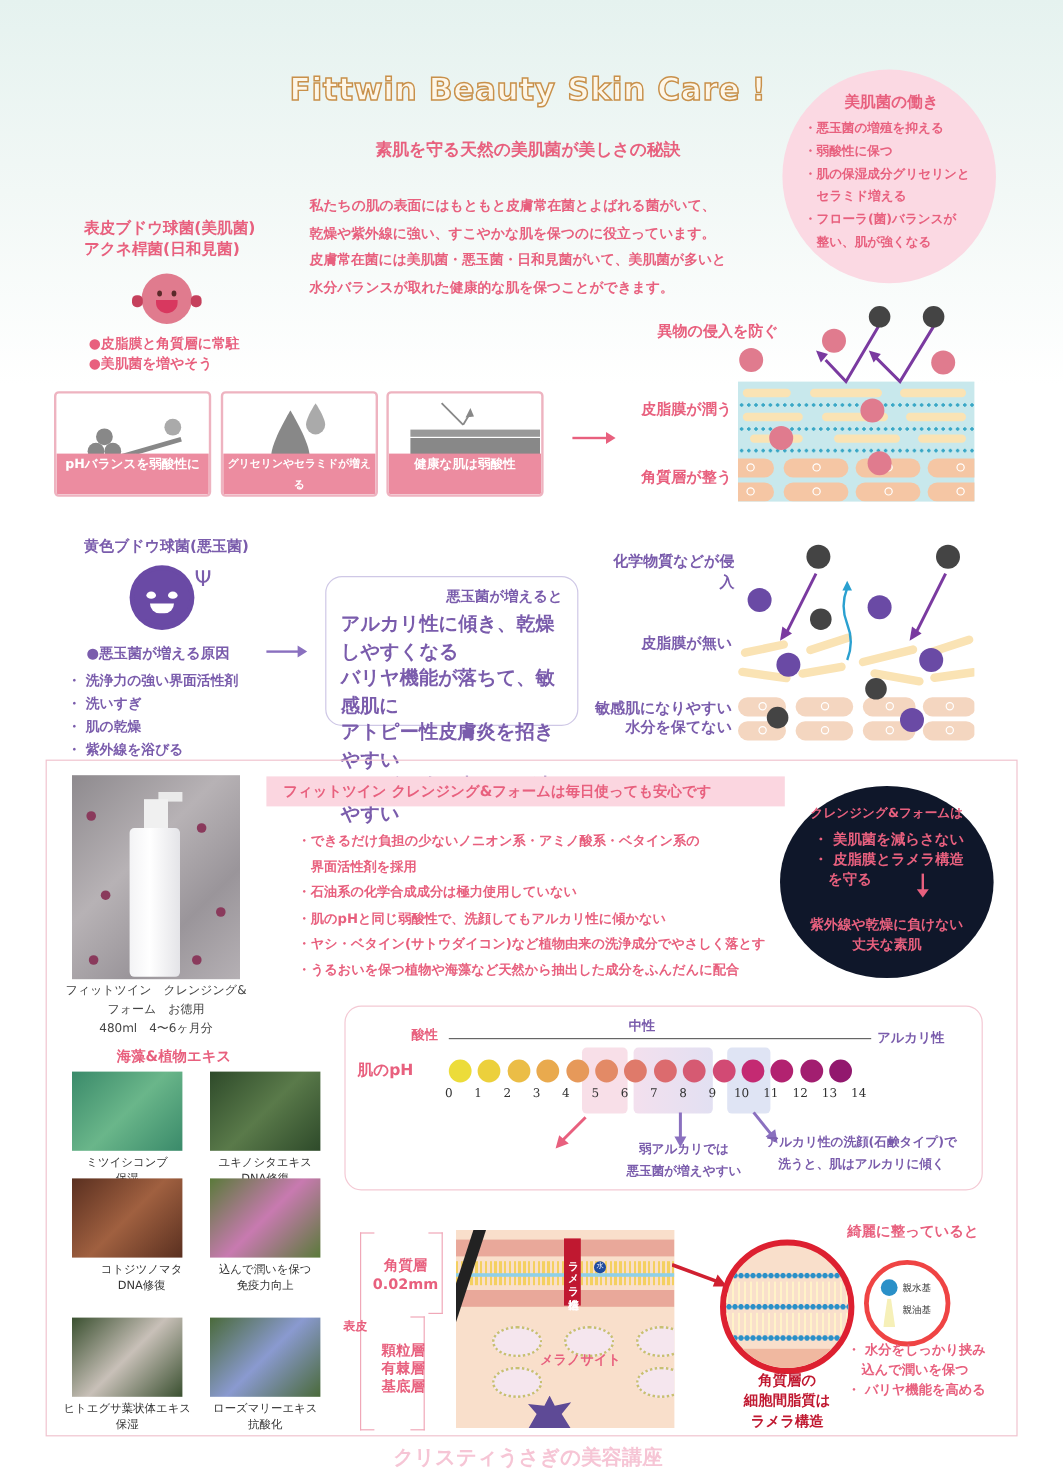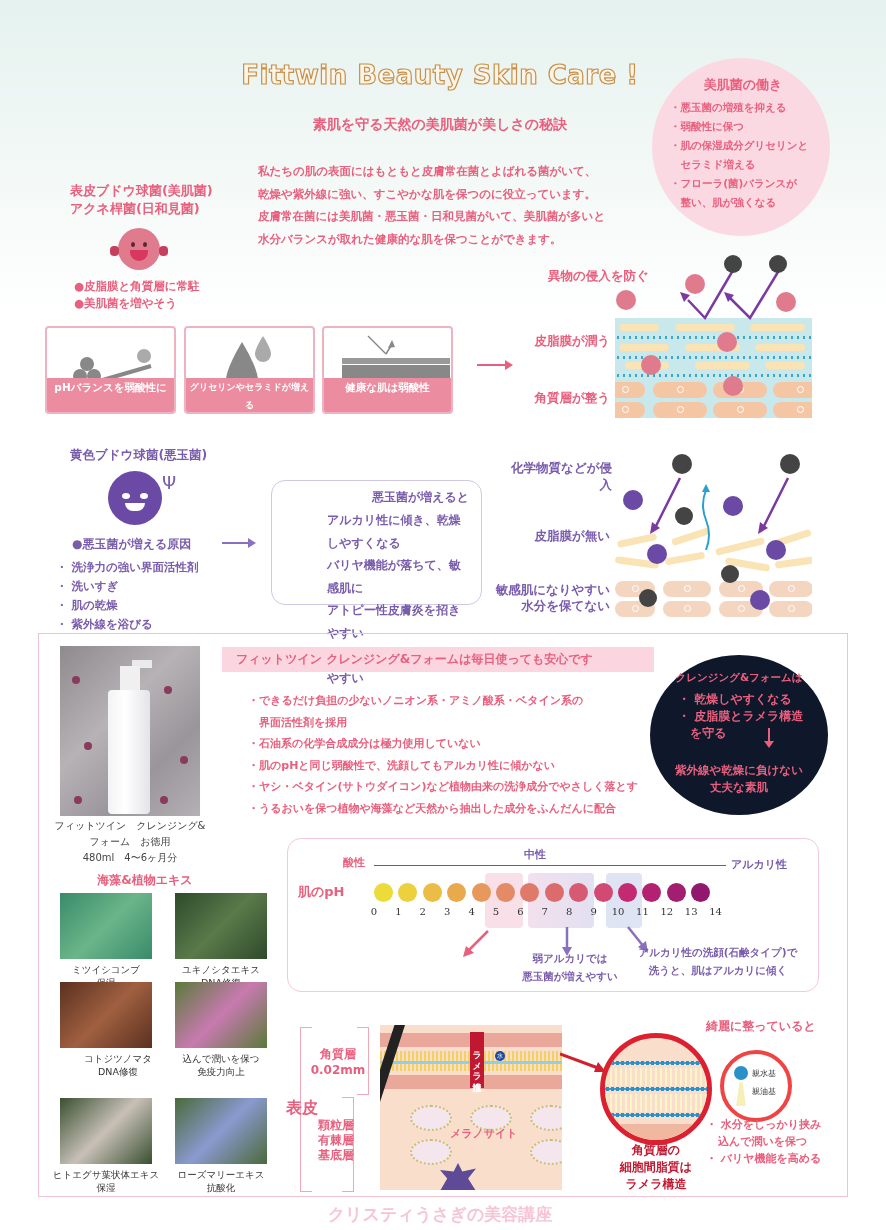--- a/index.html
+++ b/index.html
@@ -72,21 +72,21 @@
   }
   .bad-cause-title { left: 72px; top: 536px; font-size: 12px; font-weight: bold; }
   .bad-list { left: 56px; top: 558px; font-size: 11.5px; font-weight: bold; line-height: 19px; }
   .arrow-right-purple { left: 222px; top: 542px; width: 28px; height: 2px; background: #8a70bf; }
   .arrow-right-purple::after { content: ""; position: absolute; right: -6px; top: -4px; border-left: 8px solid #8a70bf; border-top: 5px solid transparent; border-bottom: 5px solid transparent; }
   .badbox {
     left: 271px; top: 480px; width: 211px; height: 125px; border: 1.5px solid #cfc8e6; border-radius: 14px;
     padding: 8px 12px; background: #fff;
   }
   .badbox .bt { text-align: right; font-size: 12px; font-weight: bold; margin-bottom: 3px; }
-  .badbox .bi { font-size: 12px; font-weight: bold; line-height: 22.5px; margin-left: 43px; }
+  .badbox .bi { font-size: 16px; font-weight: bold; line-height: 22.5px; }
 
   .skin2 { left: 615px; top: 515px; width: 197px; height: 105px; overflow: hidden; }
 
   
   .frame2 { left: 38px; top: 633px; width: 810px; height: 564px; border: 1.5px solid #f1c3cf; }
   .bottle { left: 60px; top: 646px; width: 140px; height: 170px; background: linear-gradient(135deg, #8e8a8e, #b7b2b5 40%, #9a959a 70%, #b5b0b4); }
   .bottle .body { position: absolute; left: 48px; top: 44px; width: 42px; height: 124px; background: linear-gradient(to right, #f3f3f5, #ffffff 40%, #e4e4e8); border-radius: 4px; }
   .bottle .neck { position: absolute; left: 60px; top: 20px; width: 20px; height: 26px; background: #f0f0f0; }
   .bottle .pump { position: absolute; left: 72px; top: 14px; width: 20px; height: 8px; background: #eaeaea; }
   .bottle .flower { position: absolute; width: 8px; height: 8px; border-radius: 50%; background: #8a3a5c; }
@@ -346,21 +346,21 @@
   <div>・できるだけ負担の少ないノニオン系・アミノ酸系・ベタイン系の</div>
   <div>　界面活性剤を採用</div>
   <div>・石油系の化学合成成分は極力使用していない</div>
   <div>・肌のpHと同じ弱酸性で、洗顔してもアルカリ性に傾かない</div>
   <div>・ヤシ・ベタイン(サトウダイコン)など植物由来の洗浄成分でやさしく落とす</div>
   <div>・うるおいを保つ植物や海藻など天然から抽出した成分をふんだんに配合</div>
 </div>
 <div class="abs circle2 pink">
   <div class="t">クレンジング&amp;フォームは</div>
   <div style="height:6px"></div>
-  <div class="li">・ 乾燥しやすくなる</div>
+  <div class="li">・ 美肌菌を減らさない</div>
   <div class="li">・ 皮脂膜とラメラ構造</div>
   <div class="li">　を守る</div>
   <div class="down-arrow"></div>
   <div class="res">紫外線や乾燥に負けない</div>
   <div class="res">丈夫な素肌</div>
 </div>
 
 <div class="abs phbox">
   <div class="ph-hl" style="left:197px;width:38px;background:#f8dfe8;"></div>
   <div class="ph-hl" style="left:240px;width:66px;background:linear-gradient(to right,#f3e0ee,#e2e0f2);"></div>
@@ -451,21 +451,21 @@
     <div class="plant" style="left: 175px; top: 1098px; background: linear-gradient(135deg, rgb(74, 106, 58), rgb(138, 154, 208), rgb(74, 106, 58));"></div>
     <div class="plant-cap" style="left: 161px; top: 1168px;">
       <div>ローズマリーエキス</div>
       <div>抗酸化</div>
     </div>
   </div>
 
 <div class="abs bracket" style="left:300px;top:1027px;width:12px;height:165px;border-right:none;"></div>
 <div class="abs bracket" style="left:357px;top:1027px;width:12px;height:68px;border-left:none;"></div>
 <div class="abs bracket" style="left:342px;top:1097px;width:12px;height:95px;border-left:none;"></div>
-<div class="abs pink bold" style="left:286px;top:1098px;font-size:16px;">表皮</div>
+<div class="abs pink bold" style="left:286px;top:1098px;font-size:10px;">表皮</div>
 <div class="abs pink bold" style="left:308px;top:1046px;font-size:12px;text-align:center;line-height:16px;width:60px;">
   <div>角質層</div>
   <div>0.02mm</div>
 </div>
 <div class="abs pink bold" style="left:318px;top:1118px;font-size:12px;line-height:15px;">
   <div>顆粒層</div>
   <div>有棘層</div>
   <div>基底層</div>
 </div>
 <div class="abs lamella">

